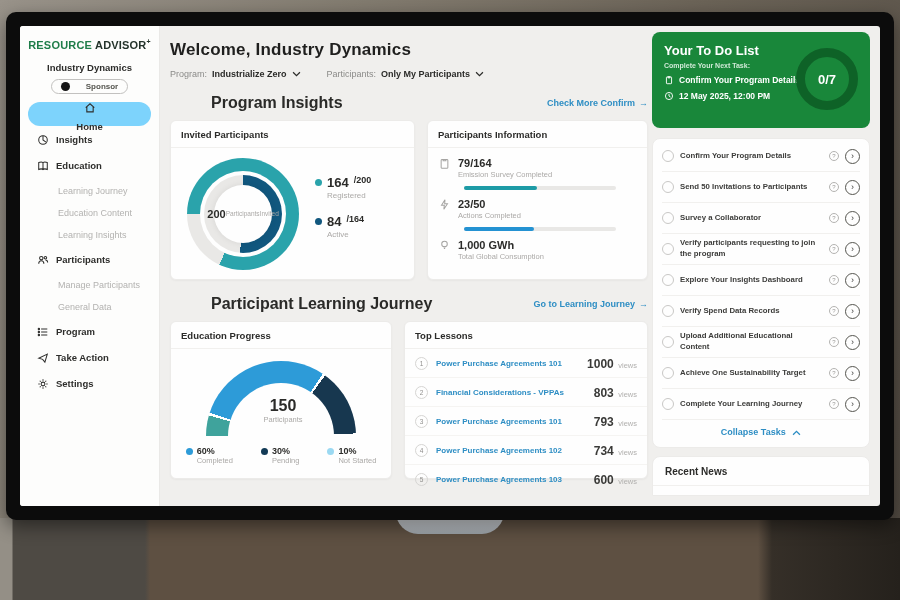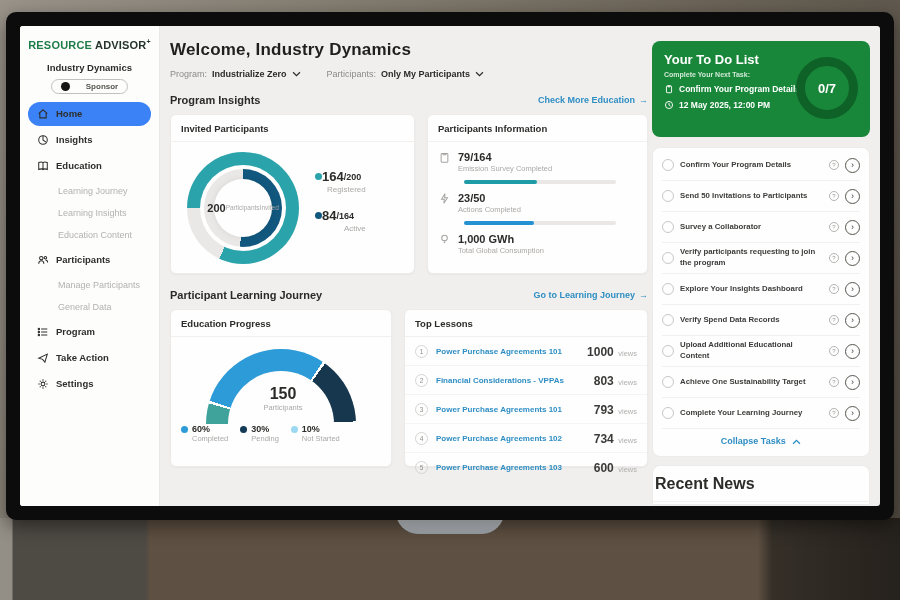--- a/index.html
+++ b/index.html
@@ -22,114 +22,114 @@
     background:#fdfdfc; border-right:1px solid #eae9e7; }
   .logo { text-align:center; margin-top:12px; font-size:11px; font-weight:bold; letter-spacing:.2px; }
   .logo .l1 { color:#1f7d49; } .logo .l2 { color:#24332b; } .logo sup { font-size:7px; color:#24332b; }
   .org { margin-top:11px; text-align:center; font-size:9.5px; font-weight:bold; color:#2c2c2a; }
   .badge { margin:6px auto 4px; width:fit-content; border:1px solid #c2c1bf; border-radius:10px;
     padding:2px 9px; display:flex; align-items:flex-start; gap:16px; font-size:8px; color:#55554f; font-weight:bold; }
   .badge-dot { width:9px; height:9px; border-radius:50%; background:#161616; }
   .nav { margin-top:8px; }
   .nav-item { display:flex; align-items:center; gap:7px; height:24px; margin:2px 8px;
     padding:0 9px; border-radius:12px; font-size:9.5px; font-weight:bold; color:#2e2e2c; cursor:pointer; }
-  .nav-item.active { background:#3b82f6; }
+  .nav-item.active { background:#7dd3fc;flex-direction:column; }
   .nav-item svg { flex:0 0 auto; }
   .nav-sub { height:22px; display:flex; align-items:center; padding-left:38px;
     font-size:9px; color:#b3b2b0; cursor:pointer; }
 
   
   .main { position:absolute; left:140px; top:0; width:492px; height:100%; padding:14px 0 0 10px; }
   .welcome { font-size:17px; font-weight:bold; color:#1f1f1e; letter-spacing:.2px; }
   .filters { display:flex; align-items:flex-start; gap:26px; margin-top:9px; font-size:9px; }
   .filter { display:flex; align-items:center; gap:5px; cursor:pointer; }
   .filter .flabel { color:#8b8b89; }
   .filter .fvalue { color:#2b2b29; font-weight:bold; }
   .sec-row { width:478px; display:flex; justify-content:space-between; align-items:center; margin-top:15px; margin-bottom:8px; }
-  .sec-title { font-size:11px; font-weight:bold; color:#2a2a28; }
+  .sec-title { font-size:16px; font-weight:bold; color:#2a2a28;margin-left:41px; }
   .sec-link { font-size:9px; font-weight:bold; color:#2e8ec4; cursor:pointer; display:flex; align-items:center; gap:4px; }
   .cards-row { width:478px; display:flex; gap:12px; }
   .card { background:#fefefe; border:1px solid #ecebe9; border-radius:6px; box-shadow:0 1px 2px rgba(0,0,0,.04); }
   .card-title { font-size:9.5px; font-weight:bold; color:#2c2c2a; padding:8px 10px 7px; border-bottom:1px solid #f1f0ee; }
   .card-body { padding:10px; }
 
   
   .card-invited { width:246px; height:160px; }
   .donut-wrap { display:flex; align-items:center; }
   .donut { position:relative; width:112px; height:112px; margin-left:6px; }
   .donut .layer { position:absolute; border-radius:50%; }
   .d-outer { inset:0; }
   .d-hole1 { inset:13px; background:#fefefe; }
   .d-inner { inset:17px; }
   .d-hole2 { inset:27px; background:#fefefe; box-shadow:0 0 6px rgba(0,0,0,.08); }
   .d-center { position:absolute; inset:27px; display:flex; flex-direction:row; justify-content:center; align-items:center; text-align:center; }
   .d-center .dc-val { font-size:11px; font-weight:bold; color:#2b2b29; }
   .d-center .dc-lab { font-size:6.5px; color:#aBA9a7; color:#aba9a7; line-height:1.3; }
   .donut-legend { margin-left:16px; }
   .leg-item { margin-bottom:14px; }
-  .leg-line { display:flex; align-items:center; }
+  .leg-line { display:flex; align-items:flex-start; gap:5px; }
   .leg-dot { width:7px; height:7px; border-radius:50%; align-self:center; }
   .leg-big { font-size:13px; font-weight:bold; color:#2b2b29; }
   .leg-small { font-size:9px; font-weight:bold; color:#2b2b29; }
-  .leg-lab { font-size:8px; color:#aba9a7; margin-left:12px; margin-top:1px;text-align:right; }
+  .leg-lab { font-size:8px; color:#aba9a7; margin-left:12px; margin-top:1px; }
 
   
   .card-info { width:222px; height:160px; }
   .stat { display:flex; gap:7px; margin-bottom:7px; }
   .stat-text .s-val { font-size:11px; font-weight:bold; color:#2b2b29; }
   .stat-text .s-lab { font-size:7.5px; color:#aba9a7; margin-top:1px; }
   .bar { width:152px; height:4px; border-radius:2px; background:#e9e8e6; margin:4px 0 8px 26px; }
   .bar-fill { height:4px; border-radius:2px; }
 
   
   .card-edu { width:222px; height:158px; }
   .gauge-wrap { position:relative; width:150px; height:75px; margin:8px auto 0; overflow:hidden; }
   .gauge-arc { position:absolute; top:0; left:0; width:150px; height:150px; border-radius:50%; }
   .gauge-hole { position:absolute; top:22px; left:22px; width:106px; height:106px; border-radius:50%; background:#fefefe; }
   .gauge-center { position:absolute; left:4px; right:0; top:36px; text-align:center; }
   .gauge-center .g-val { font-size:16px; font-weight:bold; color:#2b2b29; }
   .gauge-center .g-lab { font-size:7.5px; color:#aba9a7; }
-  .gauge-legend { display:flex; justify-content:flex-start; gap:12px; }
+  .gauge-legend { display:flex; justify-content:center; gap:28px; margin-top:10px; }
   .gl-item .gl-line { display:flex; align-items:center; gap:4px; }
   .gl-dot { width:7px; height:7px; border-radius:50%; }
   .gl-val { font-size:9px; font-weight:bold; color:#2b2b29; }
   .gl-lab { font-size:7.5px; color:#aba9a7; margin-left:11px; }
 
   
   .card-lessons { width:244px; height:158px; }
   .lesson-row { display:flex; align-items:center; padding:5px 10px; border-bottom:1px solid #f5f4f2; }
   .lesson-row:last-child { border-bottom:none; }
   .rank { width:13px; height:13px; border-radius:50%; border:1px solid #d6d5d3; color:#8f8e8c;
     font-size:6.5px; display:flex; align-items:center; justify-content:center; flex:0 0 auto; }
   .lesson-title { flex:1; margin-left:8px; font-size:8px; font-weight:bold; color:#2e8ec4; cursor:pointer; }
   .views { white-space:nowrap; }
   .views .v-num { font-size:12px; font-weight:bold; color:#3a3a38; }
   .views .v-suf { font-size:7.5px; color:#b0afad; }
 
   
-  .rightpanel { position:absolute; left:632px; top:15px; width:218px; }
+  .rightpanel { position:absolute; left:632px; top:6px; width:218px; }
   .todo-card { position:relative; background:#19873a; border-radius:8px; height:96px; padding:11px 12px; color:#fff; }
   .todo-title { font-size:13px; font-weight:bold; }
   .todo-sub { font-size:7px; color:#cfe9d6; margin-top:4px; font-weight:bold; }
   .todo-line { display:flex; align-items:center; gap:5px; margin-top:6px; font-size:8.5px; font-weight:bold; }
   .todo-ring { position:absolute; right:12px; top:16px; width:62px; height:62px; border-radius:50%;
     border:9px solid #0e6227; display:flex; align-items:center; justify-content:center;
     font-size:13px; font-weight:bold; color:#fff; }
   .tasks-card { background:#fefefe; border:1px solid #ecebe9; border-radius:8px; margin-top:10px; padding:2px 9px; }
   .task-row { display:flex; align-items:center; gap:6px; min-height:31px; padding:4px 0; border-bottom:1px solid #f1f0ee; }
   .task-row:last-of-type { border-bottom:none; }
   .task-check { width:12px; height:12px; border-radius:50%; border:1px solid #c9c8c6; flex:0 0 auto; cursor:pointer; }
   .task-label { flex:1; font-size:7.8px; font-weight:bold; color:#3c3c3a; line-height:1.35; }
   .task-info { width:10px; height:10px; border-radius:50%; border:1px solid #b4b3b1; color:#9a9997;
     font-size:6px; display:flex; align-items:center; justify-content:center; flex:0 0 auto; cursor:pointer; }
   .task-go { width:15px; height:15px; border-radius:50%; border:1.2px solid #55554f; color:#3c3c3a;
     font-size:9px; display:flex; align-items:center; justify-content:center; flex:0 0 auto; cursor:pointer; padding-bottom:1px; }
   .collapse { text-align:center; padding:7px 0 8px; font-size:9px; font-weight:bold; color:#2e8ec4; cursor:pointer; }
   .news-card { background:#fefefe; border:1px solid #ecebe9; border-radius:8px 8px 0 0; margin-top:8px; height:40px; }
-  .news-title { font-size:16px; font-weight:bold; color:#2c2c2a; padding:9px 2px 8px; border-bottom:1px solid #f1f0ee; }
+  .news-title { font-size:10px; font-weight:bold; color:#2c2c2a; padding:9px 12px 8px; border-bottom:1px solid #f1f0ee; }
 
   svg { display:block; }
 </style>
 </head>
 <body>
 
 <div class="bg-bottom"></div>
 <div class="stand-notch"></div>
 <div class="monitor">
 <div class="screen">
@@ -161,24 +161,24 @@
       <div class="nav-item">
         <svg width="12" height="12" viewBox="0 0 14 14" fill="none" stroke="#2e2e2c" stroke-width="1.2">
               <path d="M2 3 C4 2.2,6 2.2,7 3.2 C8 2.2,10 2.2,12 3 V11 C10 10.2,8 10.2,7 11.2 C6 10.2,4 10.2,2 11 Z M7 3.2 V11.2"></path>
             </svg>
         <span>Education</span>
       </div>
       <div class="nav-sub">
             <span>Learning Journey</span>
           </div>
       <div class="nav-sub">
+            <span>Education Content</span>
+          </div>
+      <div class="nav-sub">
             <span>Learning Insights</span>
-          </div>
-      <div class="nav-sub">
-            <span>Education Content</span>
           </div>
       <div class="nav-item">
         <svg width="12" height="12" viewBox="0 0 14 14" fill="none" stroke="#2e2e2c" stroke-width="1.2">
               <circle cx="5" cy="4.8" r="2"></circle>
               <path d="M2 11.5 C2 9.2 3.3 8 5 8 C6.7 8 8 9.2 8 11.5"></path>
               <circle cx="9.8" cy="4.3" r="1.5"></circle>
               <path d="M9.8 7 C11.4 7 12.4 8 12.4 10"></path>
             </svg>
         <span>Participants</span>
       </div>
@@ -229,21 +229,21 @@
         <span class="fvalue">Only My Participants</span>
         <svg width="9" height="6" viewBox="0 0 10 7" fill="none" stroke="#2b2b29" stroke-width="1.4">
               <path d="M1 1.5 L5 5.5 L9 1.5"></path>
             </svg>
       </div>
     </div>
 
     <div class="sec-row">
       <span class="sec-title">Program Insights</span>
       <span class="sec-link">
-        <span>Check More Education</span>
+        <span>Check More Confirm</span>
         <span>→</span>
       </span>
     </div>
 
     <div class="cards-row">
 
       <div class="card card-invited">
         <div class="card-title">Invited Participants</div>
         <div class="card-body donut-wrap">
           <div class="donut">

